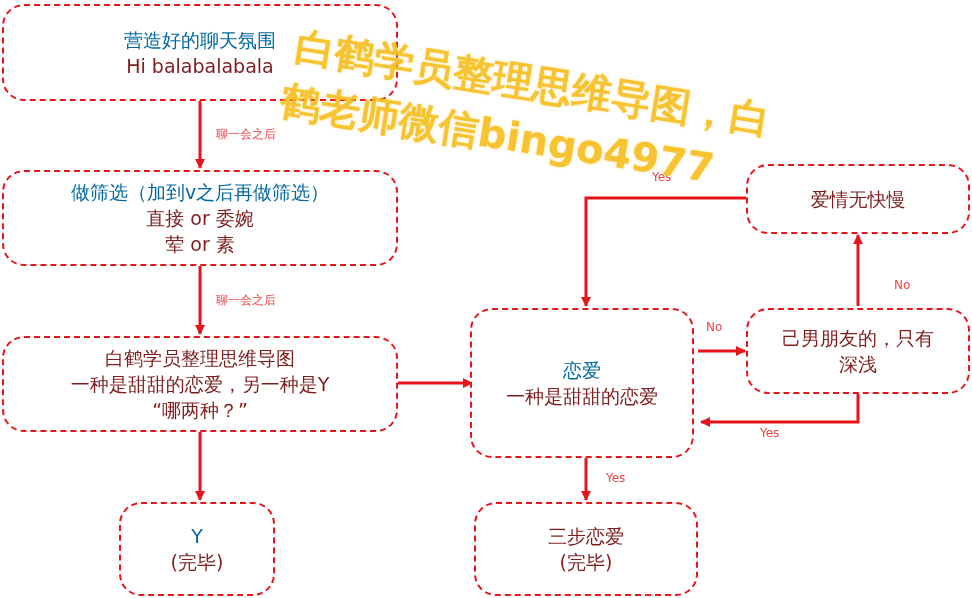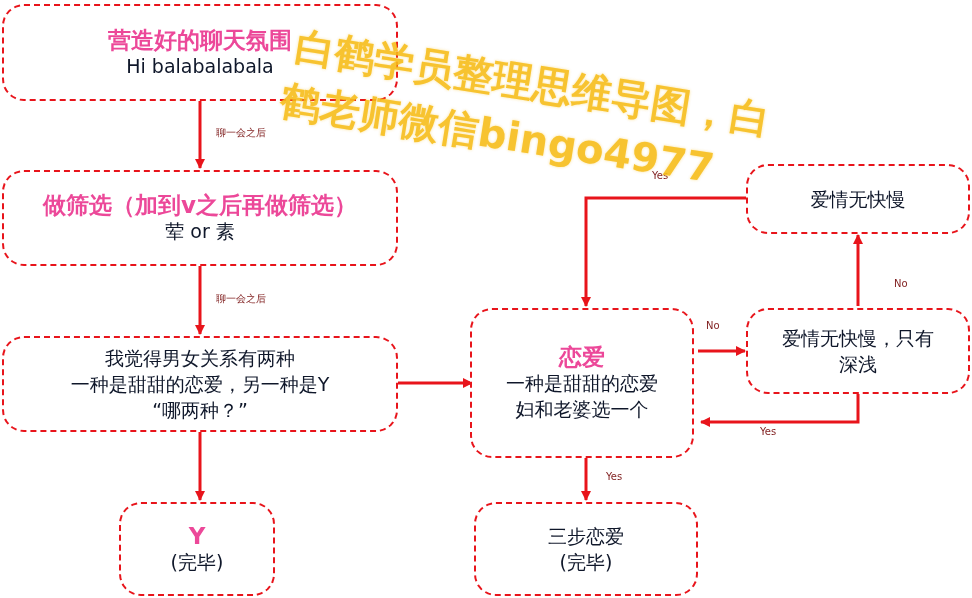--- a/index.html
+++ b/index.html
@@ -2,23 +2,23 @@
 <html><head>
 <meta charset="utf-8">
 <style>
   html, body { margin: 0; padding: 0; background: #ffffff; }
   body { width: 972px; height: 598px; position: relative; overflow: hidden;
          font-family: "DejaVu Sans", "Liberation Sans", sans-serif; }
   .node { position: absolute; box-sizing: border-box; border: 2px dashed #e8141b;
           border-radius: 22px; display: flex; flex-direction: column;
           align-items: center; justify-content: center; text-align: center;
           background: #ffffff; }
-  .title { color: #ec4899; font-size: 23px; font-weight: bold; line-height: 26px; }
-  .line { color: #0f172a; font-size: 19px; line-height: 26px; white-space: nowrap; }
-  .edge-label { position: absolute; color: #7f1d1d; font-size: 10px; white-space: nowrap; }
+  .title { color: #0369a1; font-size: 19px; font-weight: normal; line-height: 26px; }
+  .line { color: #7f1d1d; font-size: 19px; line-height: 26px; white-space: nowrap; }
+  .edge-label { position: absolute; color: #ef4444; font-size: 12px; white-space: nowrap; }
   svg.edges { position: absolute; left: 0; top: 0; }
   .watermark { position: absolute; left: 300px; top: 18px; transform: rotate(9deg);
                transform-origin: left top; color: #f7bd1a; font-size: 40px;
                font-weight: bold; line-height: 56px; opacity: 0.9;
                text-shadow: 0 0 3px rgba(247,189,26,0.5); pointer-events: none;
                white-space: nowrap; }
 </style>
 </head>
 <body>
 
@@ -41,47 +41,47 @@
   </g>
 </svg>
 
 <div class="node" style="left:2px;top:4px;width:396px;height:97px;">
   <div class="title">营造好的聊天氛围</div>
   <div class="line">Hi balabalabala</div>
 </div>
 
 <div class="node" style="left:2px;top:170px;width:396px;height:96px;">
   <div class="title">做筛选（加到v之后再做筛选）</div>
+  <div class="line">直接 or 委婉</div>
   <div class="line">荤 or 素</div>
 </div>
 
 <div class="node" style="left:2px;top:336px;width:396px;height:96px;">
-  <div class="line">我觉得男女关系有两种</div>
+  <div class="line">白鹤学员整理思维导图</div>
   <div class="line">一种是甜甜的恋爱，另一种是Y</div>
   <div class="line">“哪两种？”</div>
 </div>
 
 <div class="node" style="left:119px;top:502px;width:156px;height:94px;">
   <div class="title">Y</div>
   <div class="line">(完毕)</div>
 </div>
 
 <div class="node" style="left:470px;top:308px;width:224px;height:150px;">
   <div class="title">恋爱</div>
   <div class="line">一种是甜甜的恋爱</div>
-  <div class="line">妇和老婆选一个</div>
 </div>
 
 <div class="node" style="left:474px;top:502px;width:224px;height:94px;">
   <div class="line">三步恋爱</div>
   <div class="line">(完毕)</div>
 </div>
 
 <div class="node" style="left:746px;top:308px;width:224px;height:86px;">
-  <div class="line">爱情无快慢，只有</div>
+  <div class="line">己男朋友的，只有</div>
   <div class="line">深浅</div>
 </div>
 
 <div class="node" style="left:746px;top:164px;width:224px;height:70px;">
   <div class="line">爱情无快慢</div>
 </div>
 
 <div class="edge-label" style="left:216px;top:126px;">聊一会之后</div>
 <div class="edge-label" style="left:216px;top:292px;">聊一会之后</div>
 <div class="edge-label" style="left:652px;top:170px;">Yes</div>

